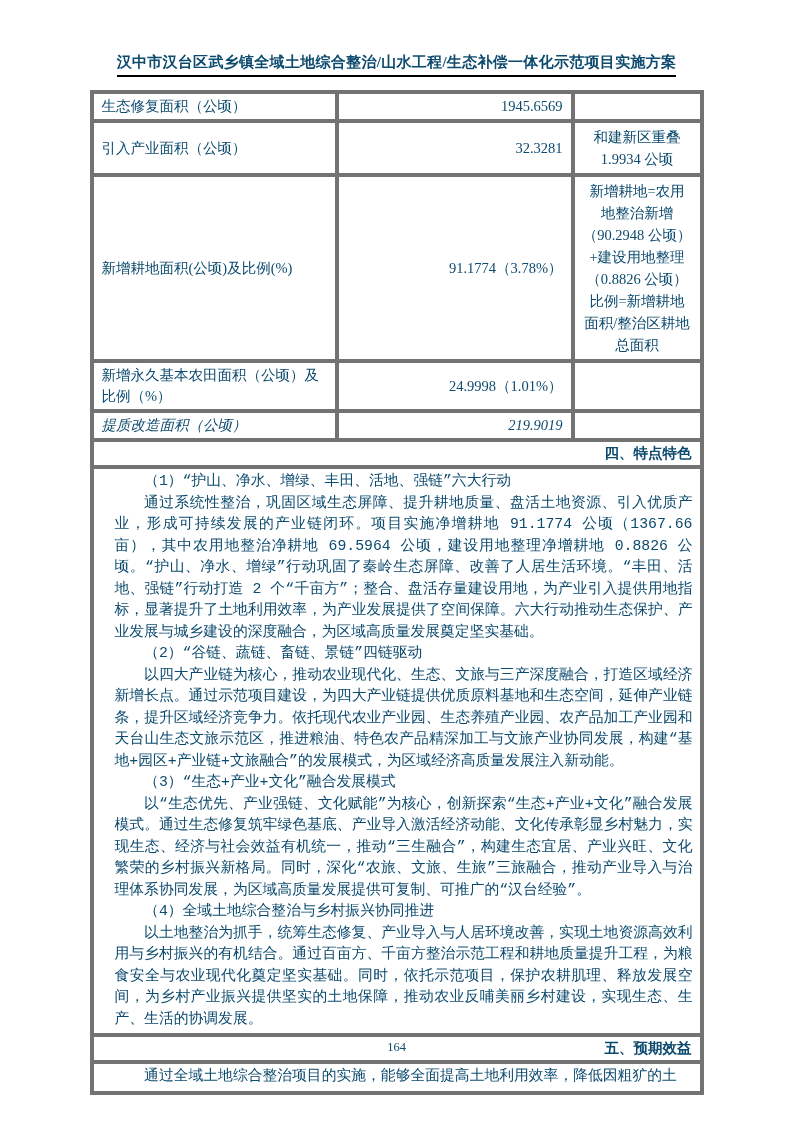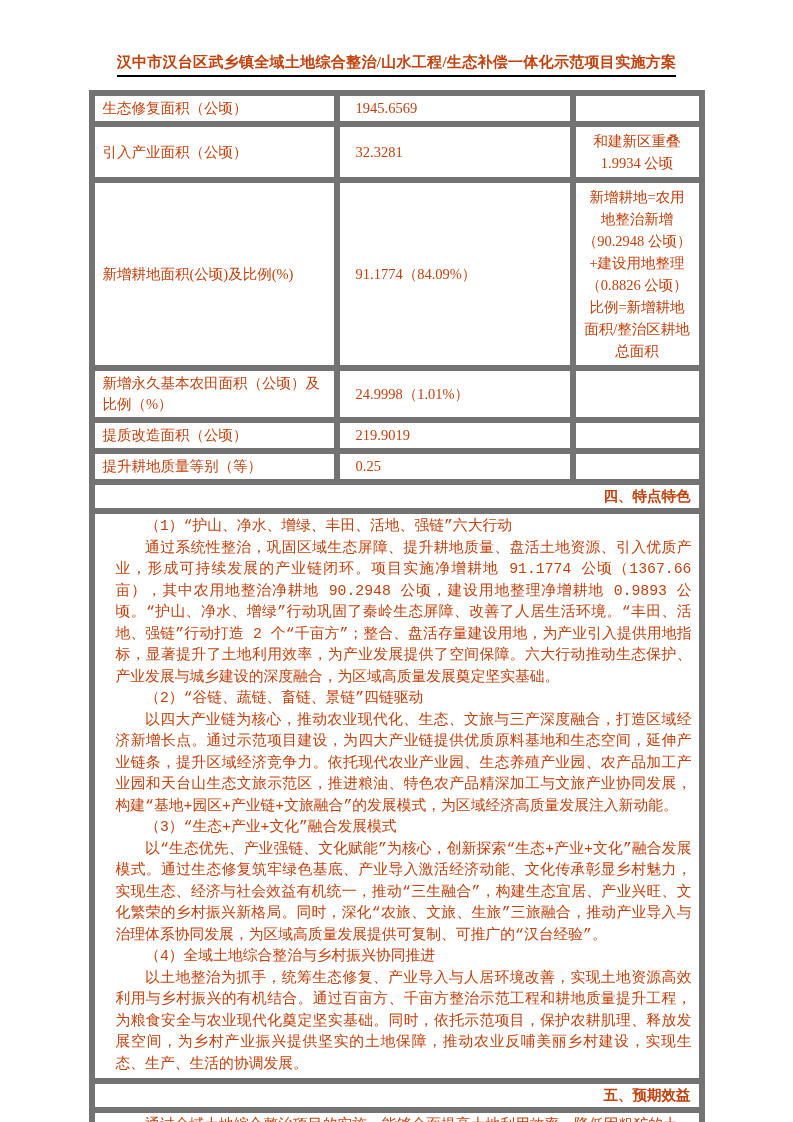--- a/index.html
+++ b/index.html
@@ -5,21 +5,21 @@
   * { margin: 0; padding: 0; box-sizing: border-box; }
   html, body { background: #ffffff; }
   .page {
     position: relative;
     width: 665px;
     height: 1122px;
     margin: 0 auto;
     background: #ffffff;
     overflow: hidden;
     font-family: "Liberation Serif", "DejaVu Serif", serif;
-    color: #c2410c;
+    color: #0c4a6e;
   }
   .doc-header {
     margin-top: 53px;
     text-align: center;
   }
   .doc-title {
     display: inline-block;
     font-size: 15px;
     font-weight: bold;
     letter-spacing: 0.3px;
@@ -29,47 +29,47 @@
   }
   .main-table {
     margin: 13px auto 0 auto;
     width: 610px;
     border-collapse: collapse;
     border: 2px solid #000000;
     border-bottom-width: 3px;
     table-layout: fixed;
   }
   .main-table td {
-    border: 6px solid #737373;
+    border: 4px solid #737373;
     font-size: 14.5px;
     vertical-align: middle;
   }
   .col-label { width: 245px; }
   .col-value { width: 236px; }
   .col-note  { width: 129px; }
   .label-cell {
     padding: 2px 8px;
     text-align: left;
     line-height: 21px;
   }
   .value-cell {
-    text-align: left;
-    padding: 2px 16px;
+    text-align: right;
+    padding: 2px 8px;
   }
   .note-cell {
     text-align: center;
     padding: 3px 4px;
     line-height: 22px;
     white-space: pre-line;
   }
   .row-r1 { height: 27px; }
   .row-r2 { height: 45px; }
   .row-r3 { height: 160px; }
   .row-r4 { height: 44px; }
-  .row-r5 { height: 27px; }
+  .row-r5 { height: 27px; font-style: italic; }
   .row-r6 { height: 26px; }
   .section-heading-cell {
     font-weight: bold;
     font-size: 15px;
     padding: 2px 8px;
     height: 25px;
     text-align: right;
   }
   .section-body-cell {
     padding: 2px 7px 3px 21px;
@@ -113,67 +113,63 @@
         <td class="note-cell"></td>
       </tr>
       <tr class="row-r2">
         <td class="label-cell">引入产业面积（公顷）</td>
         <td class="value-cell">32.3281</td>
         <td class="note-cell">和建新区重叠
 1.9934 公顷</td>
       </tr>
       <tr class="row-r3">
         <td class="label-cell">新增耕地面积(公顷)及比例(%)</td>
-        <td class="value-cell">91.1774（84.09%）</td>
+        <td class="value-cell">91.1774（3.78%）</td>
         <td class="note-cell">新增耕地=农用
 地整治新增
 （90.2948 公顷）
 +建设用地整理
 （0.8826 公顷）
 比例=新增耕地
 面积/整治区耕地
 总面积</td>
       </tr>
       <tr class="row-r4">
         <td class="label-cell">新增永久基本农田面积（公顷）及比例（%）</td>
         <td class="value-cell">24.9998（1.01%）</td>
         <td class="note-cell"></td>
       </tr>
       <tr class="row-r5">
         <td class="label-cell">提质改造面积（公顷）</td>
         <td class="value-cell">219.9019</td>
         <td class="note-cell"></td>
       </tr>
-      <tr class="row-r6">
-        <td class="label-cell">提升耕地质量等别（等）</td>
-        <td class="value-cell">0.25</td>
-        <td class="note-cell"></td>
-      </tr>
 
       <tr>
         <td colspan="3" class="section-heading-cell">四、特点特色</td>
       </tr>
       <tr>
         <td colspan="3" class="section-body-cell">
           <p>（1）“护山、净水、增绿、丰田、活地、强链”六大行动</p>
-          <p>通过系统性整治，巩固区域生态屏障、提升耕地质量、盘活土地资源、引入优质产业，形成可持续发展的产业链闭环。项目实施净增耕地 91.1774 公顷（1367.66 亩），其中农用地整治净耕地 90.2948 公顷，建设用地整理净增耕地 0.9893 公顷。“护山、净水、增绿”行动巩固了秦岭生态屏障、改善了人居生活环境。“丰田、活地、强链”行动打造 2 个“千亩方”；整合、盘活存量建设用地，为产业引入提供用地指标，显著提升了土地利用效率，为产业发展提供了空间保障。六大行动推动生态保护、产业发展与城乡建设的深度融合，为区域高质量发展奠定坚实基础。</p>
+          <p>通过系统性整治，巩固区域生态屏障、提升耕地质量、盘活土地资源、引入优质产业，形成可持续发展的产业链闭环。项目实施净增耕地 91.1774 公顷（1367.66 亩），其中农用地整治净耕地 69.5964 公顷，建设用地整理净增耕地 0.8826 公顷。“护山、净水、增绿”行动巩固了秦岭生态屏障、改善了人居生活环境。“丰田、活地、强链”行动打造 2 个“千亩方”；整合、盘活存量建设用地，为产业引入提供用地指标，显著提升了土地利用效率，为产业发展提供了空间保障。六大行动推动生态保护、产业发展与城乡建设的深度融合，为区域高质量发展奠定坚实基础。</p>
           <p>（2）“谷链、蔬链、畜链、景链”四链驱动</p>
           <p>以四大产业链为核心，推动农业现代化、生态、文旅与三产深度融合，打造区域经济新增长点。通过示范项目建设，为四大产业链提供优质原料基地和生态空间，延伸产业链条，提升区域经济竞争力。依托现代农业产业园、生态养殖产业园、农产品加工产业园和天台山生态文旅示范区，推进粮油、特色农产品精深加工与文旅产业协同发展，构建“基地+园区+产业链+文旅融合”的发展模式，为区域经济高质量发展注入新动能。</p>
           <p>（3）“生态+产业+文化”融合发展模式</p>
           <p>以“生态优先、产业强链、文化赋能”为核心，创新探索“生态+产业+文化”融合发展模式。通过生态修复筑牢绿色基底、产业导入激活经济动能、文化传承彰显乡村魅力，实现生态、经济与社会效益有机统一，推动“三生融合”，构建生态宜居、产业兴旺、文化繁荣的乡村振兴新格局。同时，深化“农旅、文旅、生旅”三旅融合，推动产业导入与治理体系协同发展，为区域高质量发展提供可复制、可推广的“汉台经验”。</p>
           <p>（4）全域土地综合整治与乡村振兴协同推进</p>
           <p>以土地整治为抓手，统筹生态修复、产业导入与人居环境改善，实现土地资源高效利用与乡村振兴的有机结合。通过百亩方、千亩方整治示范工程和耕地质量提升工程，为粮食安全与农业现代化奠定坚实基础。同时，依托示范项目，保护农耕肌理、释放发展空间，为乡村产业振兴提供坚实的土地保障，推动农业反哺美丽乡村建设，实现生态、生产、生活的协调发展。</p>
         </td>
       </tr>
 
       <tr>
         <td colspan="3" class="section-heading-cell">五、预期效益</td>
       </tr>
       <tr>
         <td colspan="3" class="section-body-cell">
           <p>通过全域土地综合整治项目的实施，能够全面提高土地利用效率，降低因粗犷的土</p>
         </td>
       </tr>
     </tbody>
   </table>
 
+  <div class="page-number">164</div>
 
 </div>
 
 </body></html>

